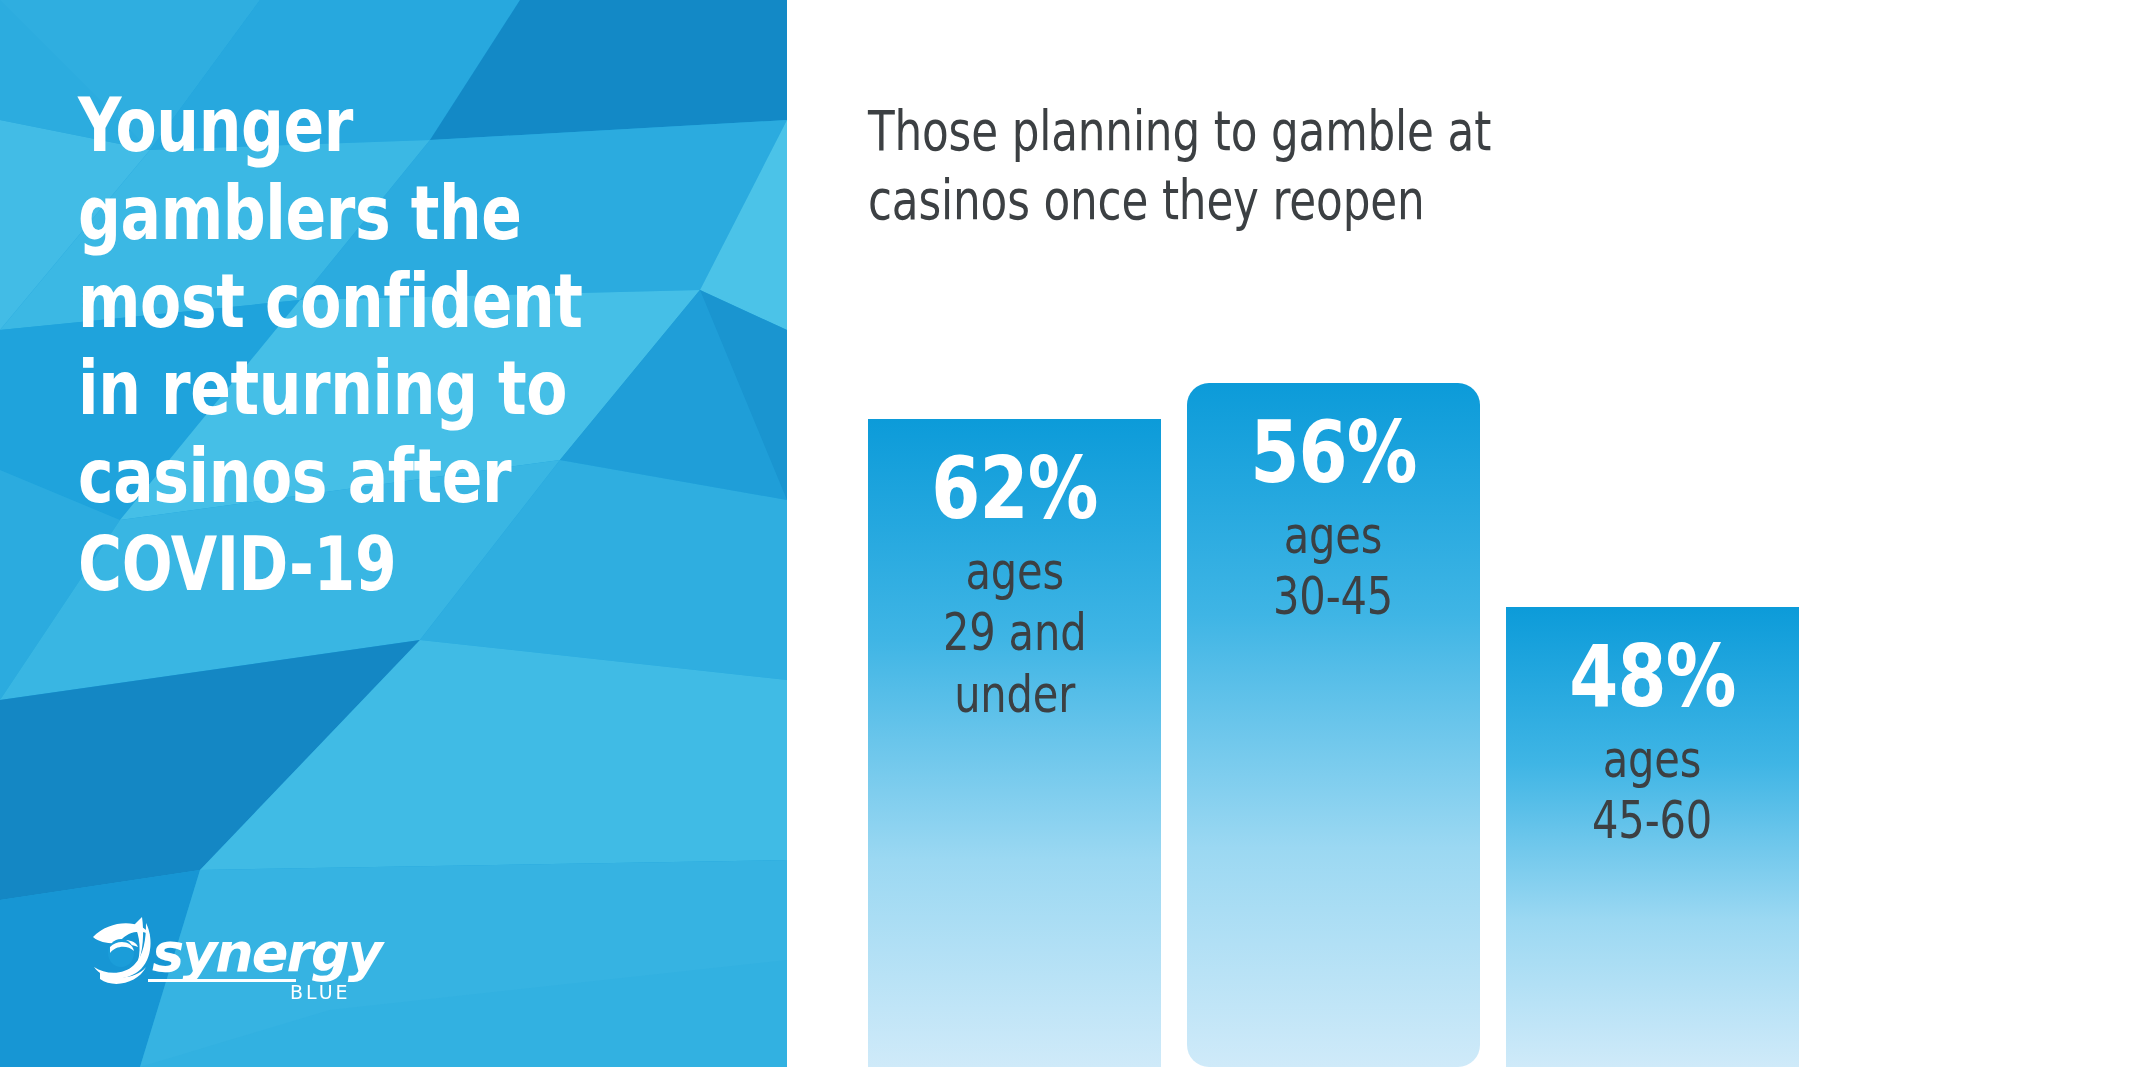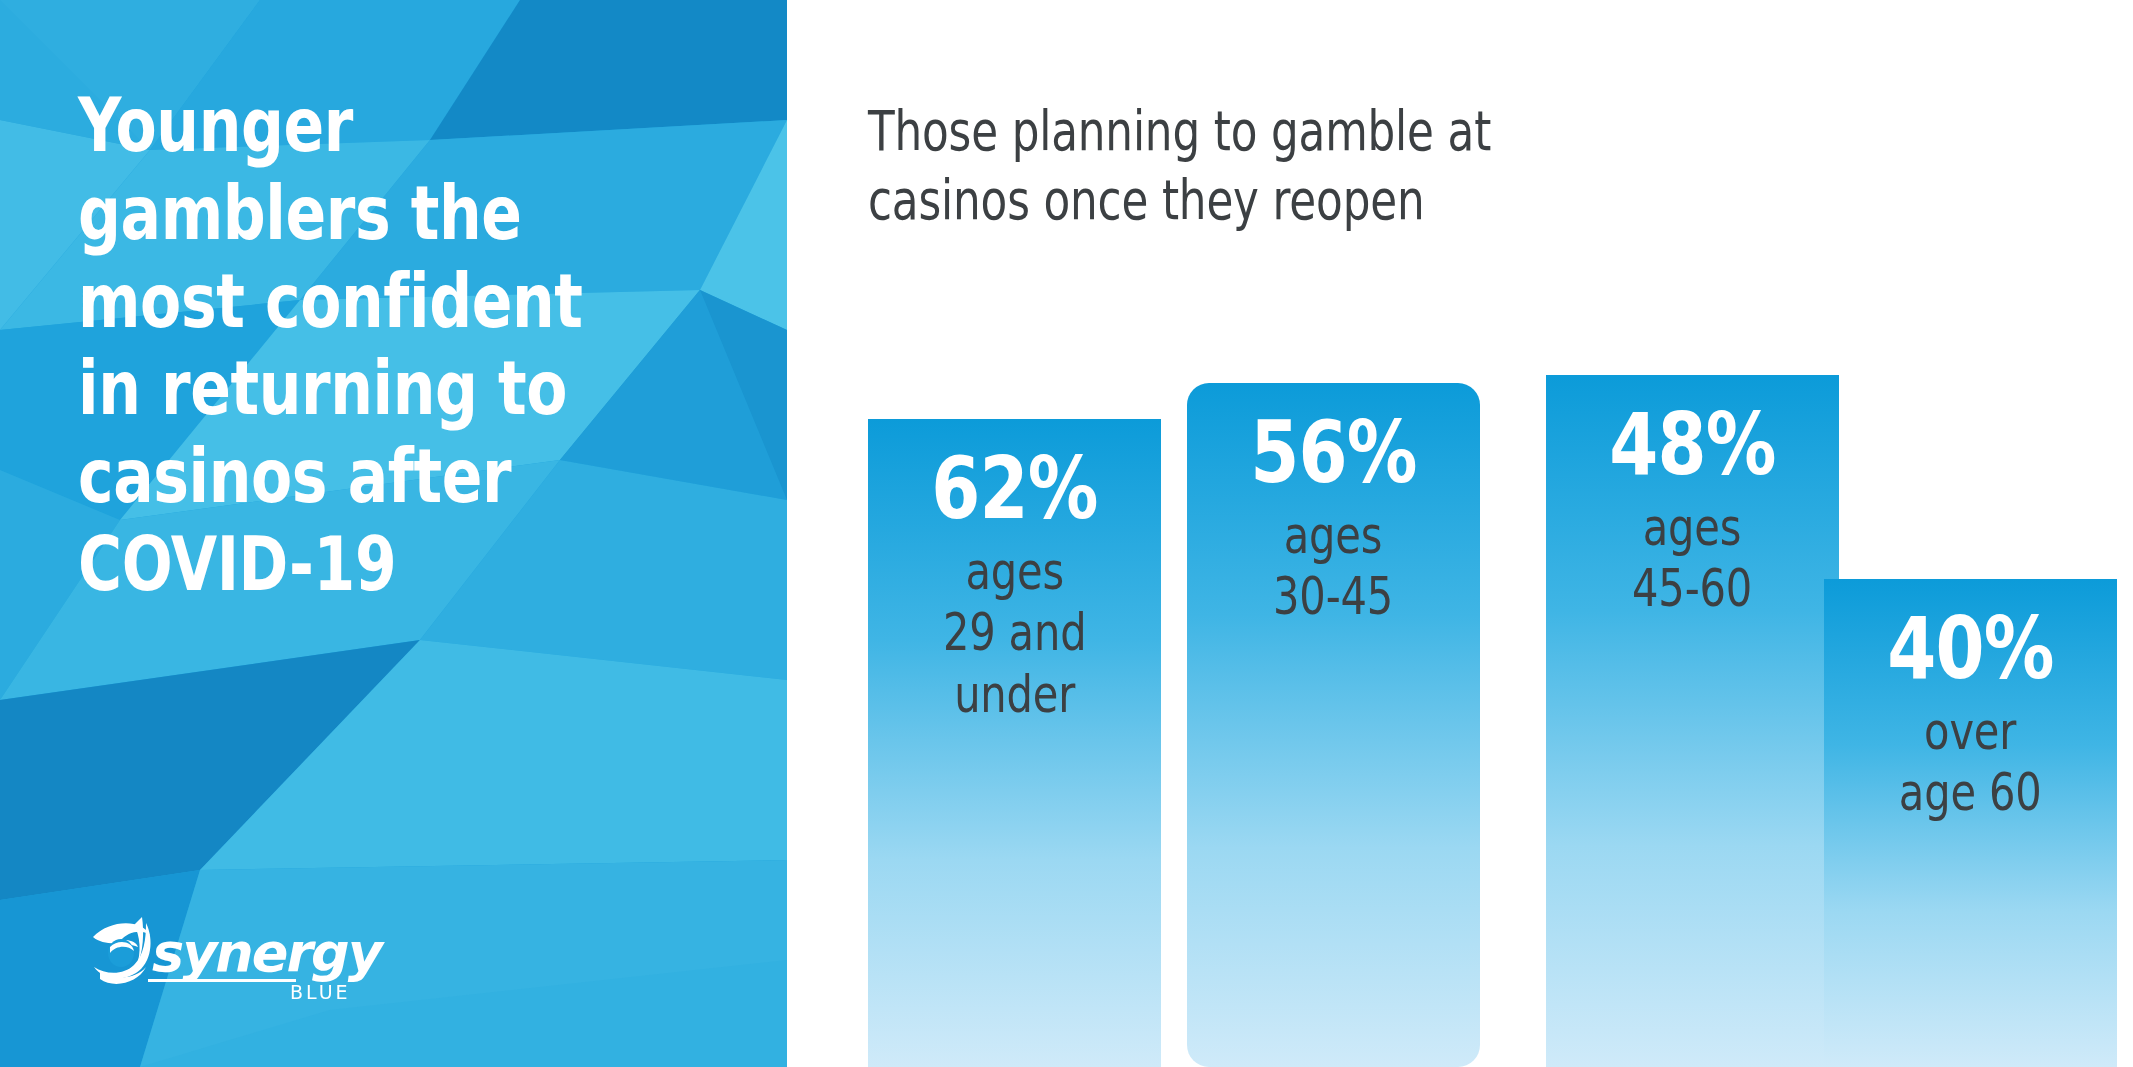--- a/index.html
+++ b/index.html
@@ -219,32 +219,25 @@
       </div>
 
       <div class="bar" style="left:400px; width:293px; height:684px;border-radius:22px;">
         <div class="bar-inner">
           <div class="bar-pct">56%</div>
           <div class="bar-label">ages
 30-45</div>
         </div>
       </div>
 
-      <div class="bar" style="left:719px; width:293px; height:692px;margin-left:40px;">
+      <div class="bar" style="left:719px; width:293px; height:460px;">
         <div class="bar-inner">
           <div class="bar-pct">48%</div>
           <div class="bar-label">ages
 45-60</div>
         </div>
       </div>
 
-      <div class="bar" style="left:1037px; width:293px; height:488px;">
-        <div class="bar-inner">
-          <div class="bar-pct">40%</div>
-          <div class="bar-label">over
-age 60</div>
-        </div>
-      </div>
 
     </div>
   </div>
 
 </div>
 
 </body></html>

